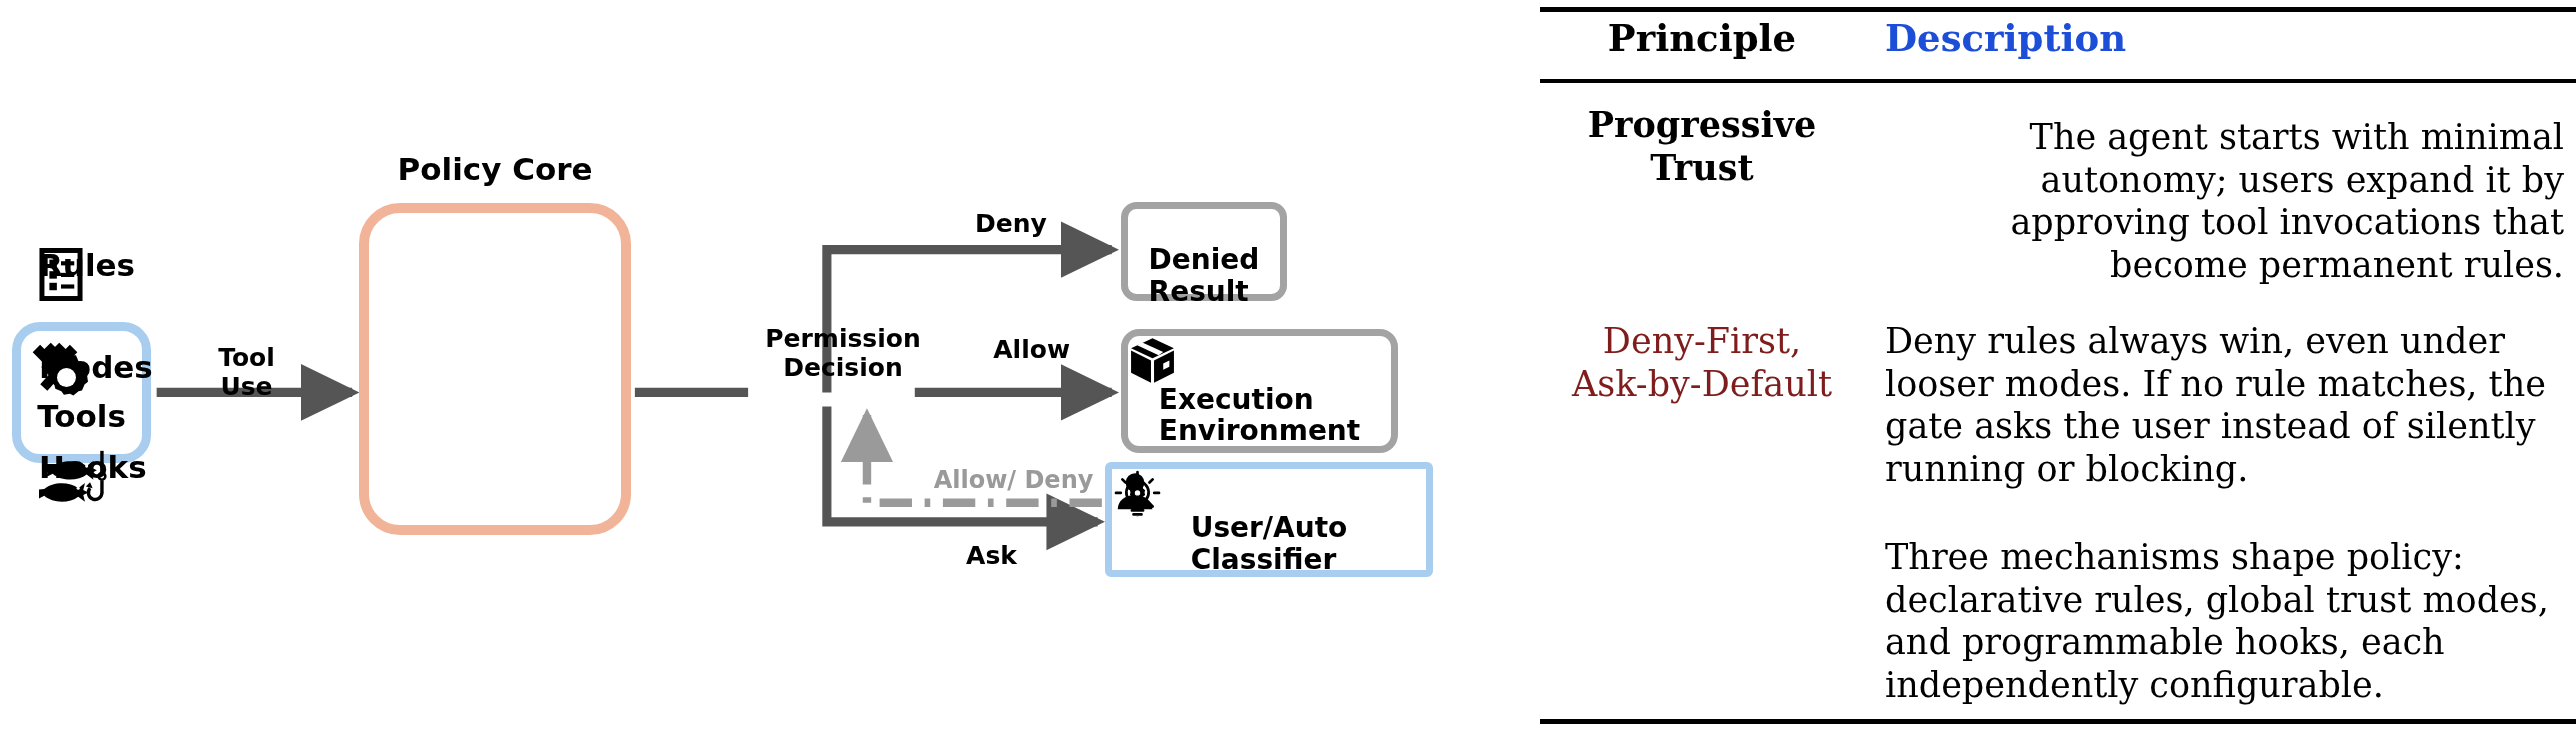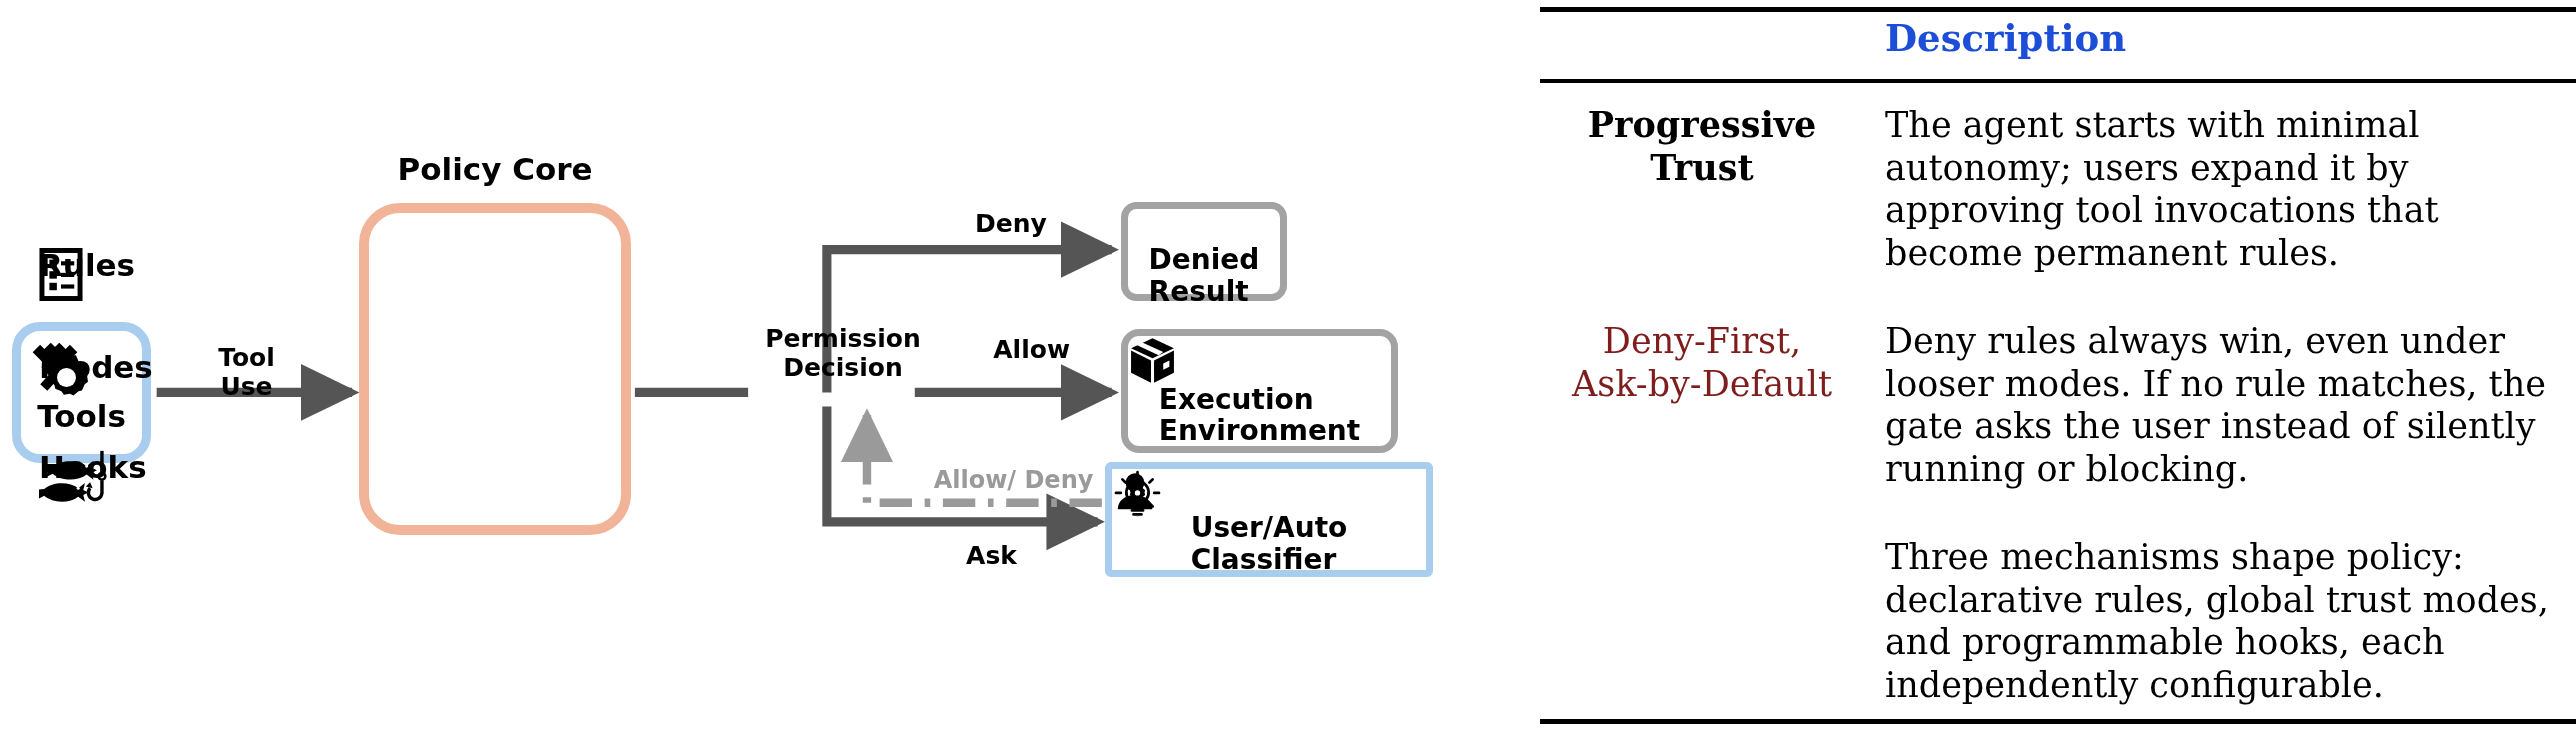--- a/index.html
+++ b/index.html
@@ -203,31 +203,33 @@
   <div class="flabel" id="lbl-ask">Ask</div>
   <div class="flabel" id="lbl-allowdeny">Allow/ Deny</div>
 </div>
 
 <div id="principles-table" style="position:absolute;left:1540px;top:0px;width:1036px;height:730px;
             font-family:'DejaVu Serif',serif;">
 
   <div style="position:absolute;left:0;top:7px;width:1036px;height:4.9px;background:#000;"></div>
 
   <div style="position:absolute;left:0;top:15.5px;width:1036px;height:52px;">
+    <div style="position:absolute;left:0;top:0;width:324px;text-align:center;
+                font-size:37px;font-weight:bold;color:#000;">Principle</div>
     <div style="position:absolute;left:345px;top:0;width:422px;text-align:left;
                 font-size:37px;font-weight:bold;color:#1d4ed8;">Description</div>
   </div>
 
   <div style="position:absolute;left:0;top:79px;width:1036px;height:4.2px;background:#000;"></div>
 
   <div style="position:absolute;left:0;top:104px;width:1036px;height:176px;">
     <div style="position:absolute;left:0;top:0;width:324px;text-align:center;
                 font-size:35px;line-height:1.22;white-space:pre-line;color:#000;font-weight:bold;">Progressive
 Trust</div>
-    <div style="position:absolute;left:345px;top:0;width:679px;text-align:left;
+    <div style="position:absolute;left:345px;top:12px;width:679px;text-align:right;
                 font-size:35px;line-height:1.22;color:#000;">The agent starts with minimal autonomy; users expand it by approving tool invocations that become permanent rules.</div>
   </div>
 
   <div style="position:absolute;left:0;top:320px;width:1036px;height:176px;">
     <div style="position:absolute;left:0;top:0;width:324px;text-align:center;
                 font-size:35px;line-height:1.22;white-space:pre-line;color:#7f1d1d;">Deny-First,
 Ask-by-Default</div>
     <div style="position:absolute;left:345px;top:0;width:692px;text-align:left;
                 font-size:35px;line-height:1.22;color:#000;">Deny rules always win, even under looser modes. If no rule matches, the gate asks the user instead of silently running or blocking.</div>
   </div>

